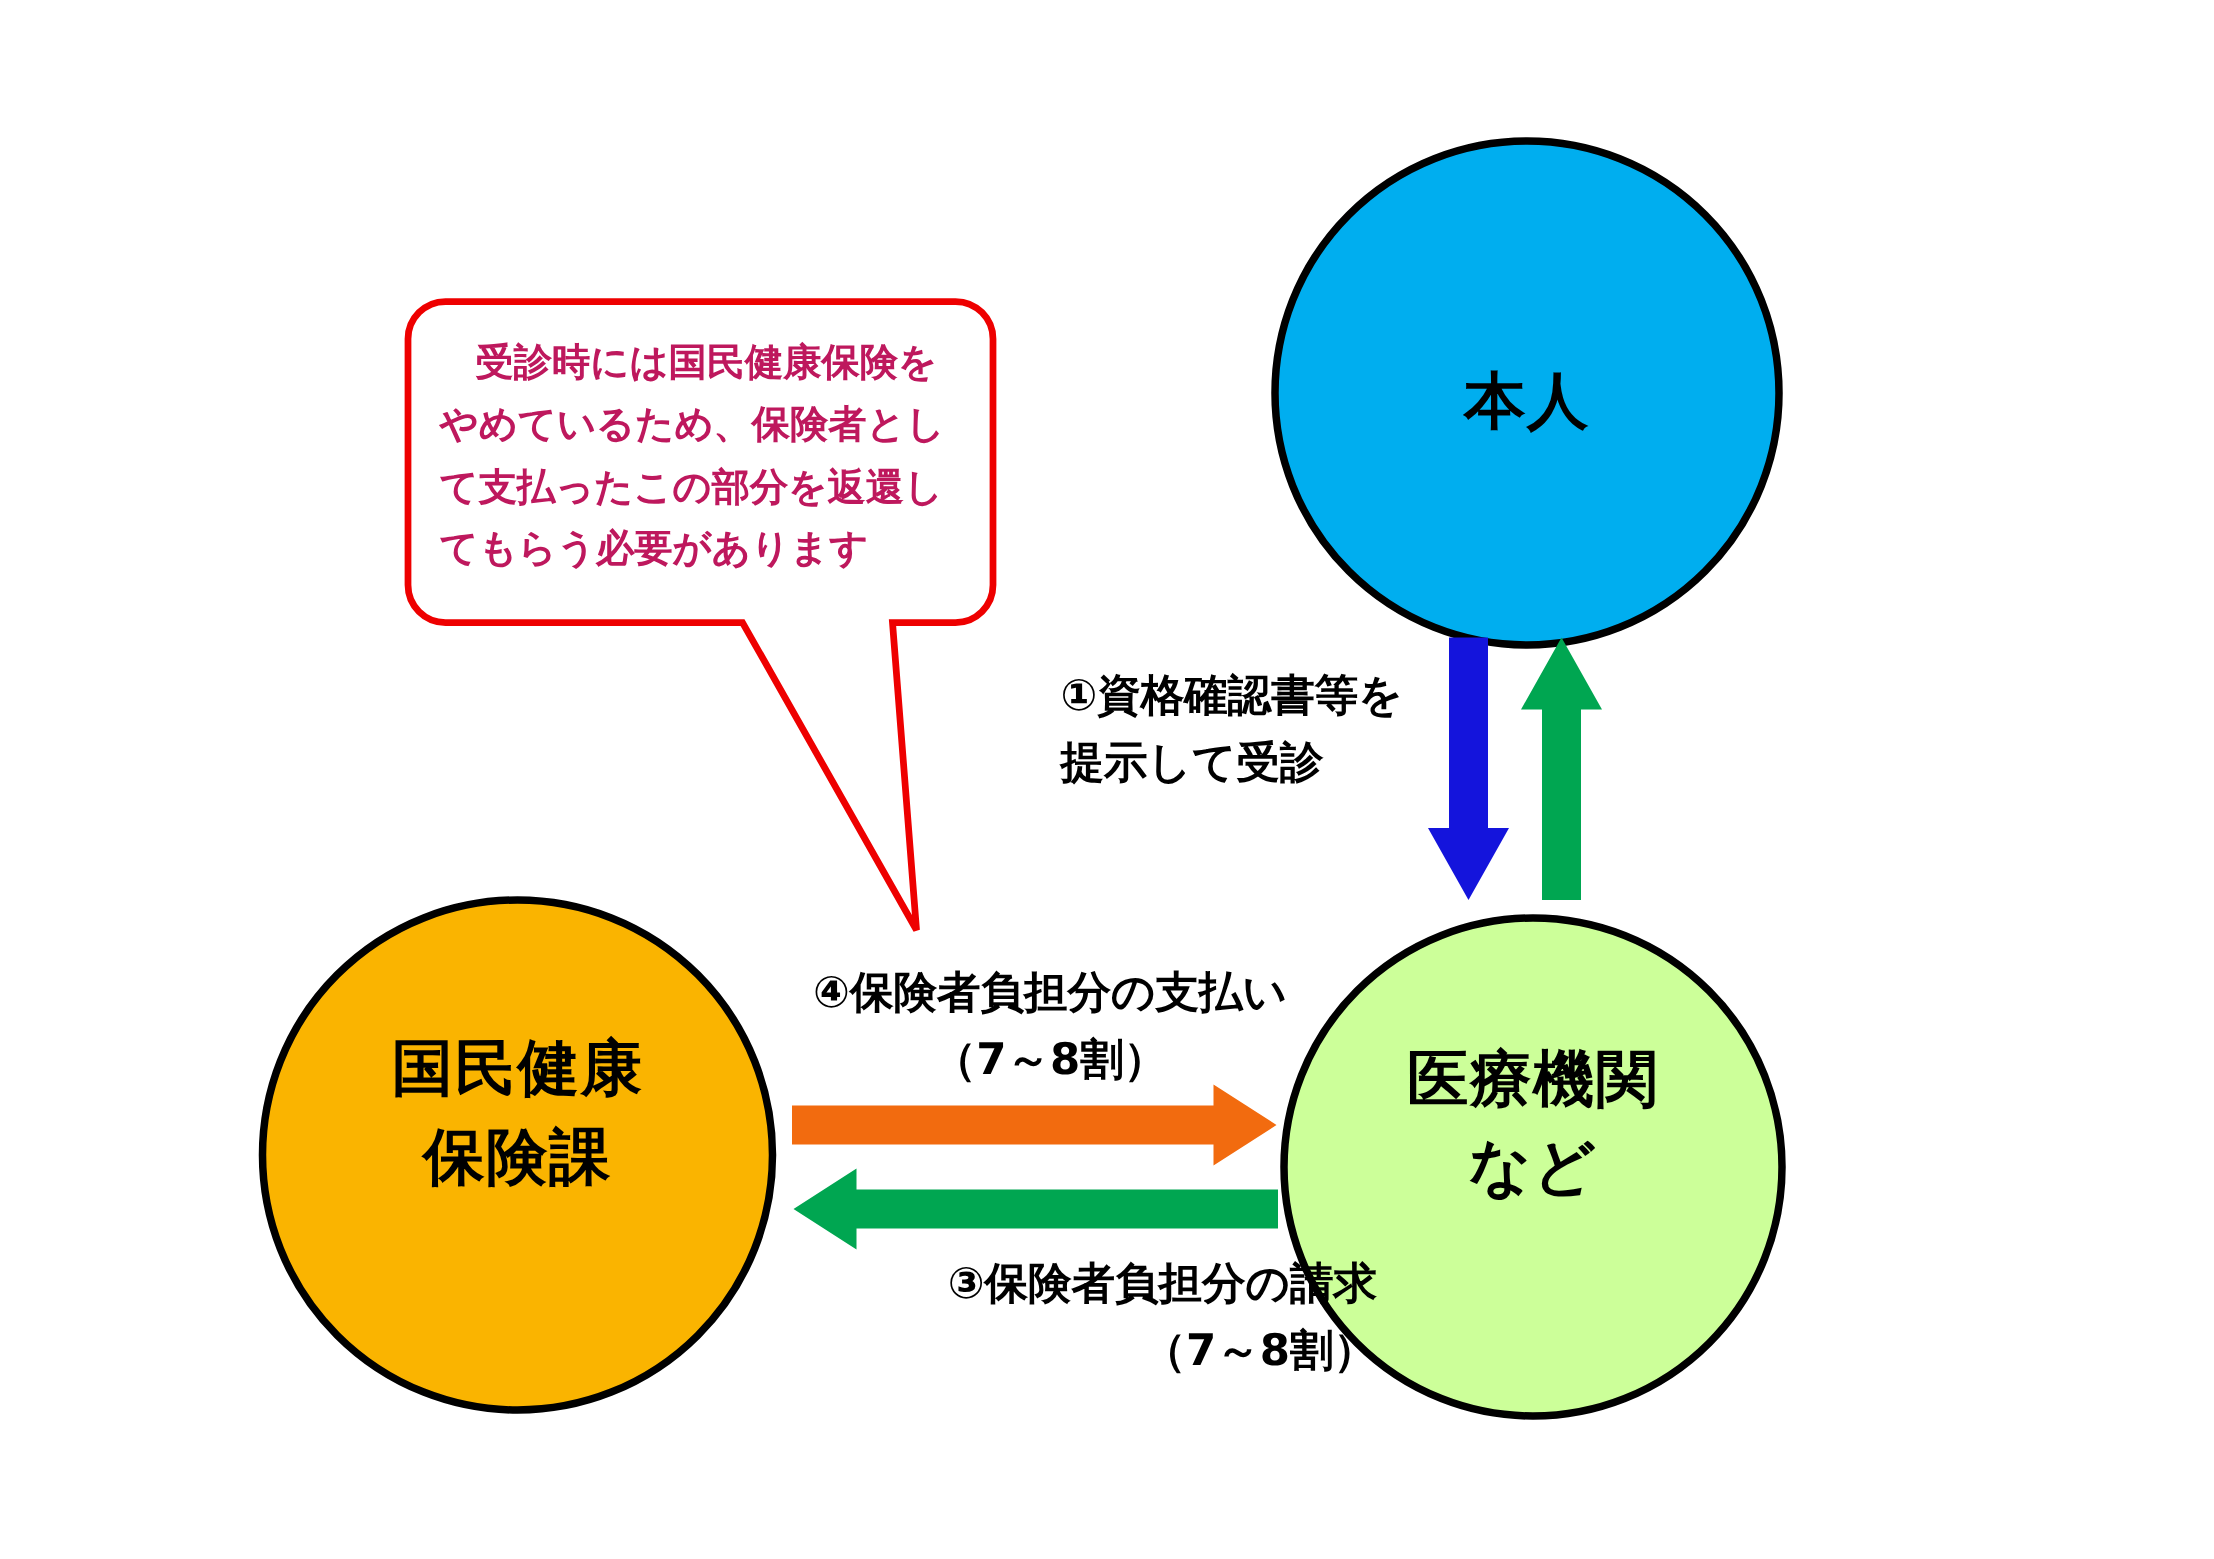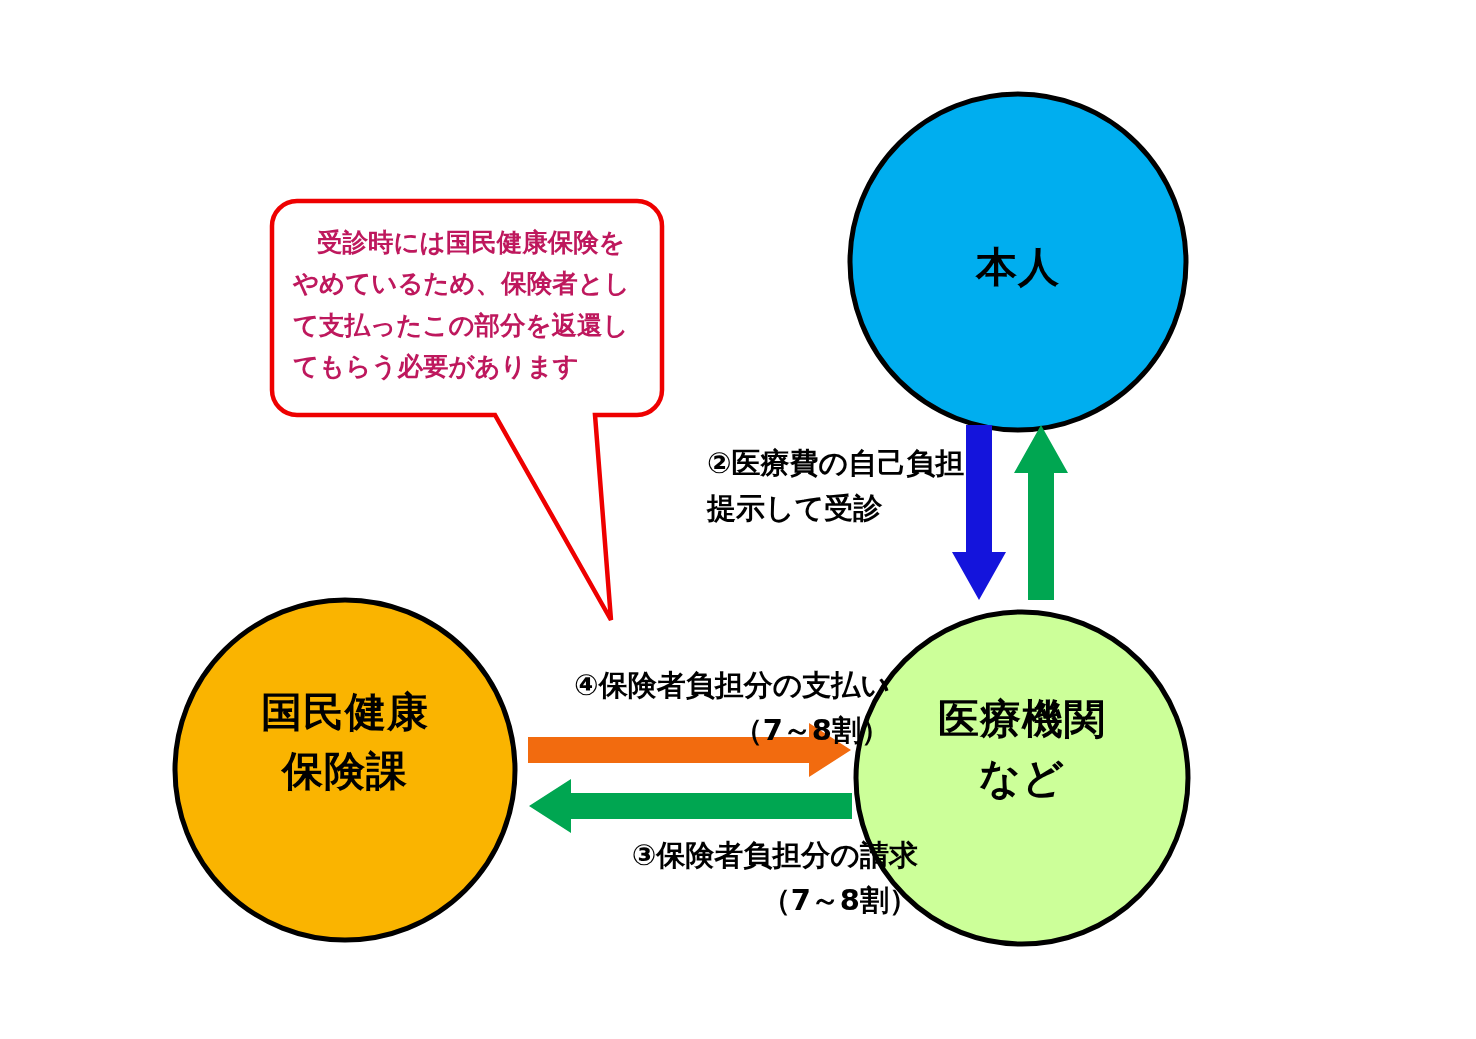--- a/index.html
+++ b/index.html
@@ -108,25 +108,25 @@
   </svg>
 
   <div class="node-label big" style="left:858px; top:238px; width:320px;">本人</div>
 
   <div class="node-label big" style="left:185px; top:683px; width:320px;">国民健康
 保険課</div>
 
   <div class="node-label big" style="left:862px; top:690px; width:320px;">医療機関
 など</div>
 
-  <div class="flow-label left" style="left:707px; top:441px; width:270px;">②医療費の自己負担
+  <div class="flow-label left" style="left:707px; top:441px; width:270px;">①資格確認書等を
 提示して受診</div>
 
 
-  <div class="flow-label center" style="left:510px; top:663px; width:380px;text-align:right;">④保険者負担分の支払い
+  <div class="flow-label center" style="left:510px; top:639px; width:380px;">④保険者負担分の支払い
 （7～8割）</div>
 
   <div class="flow-label center" style="left:538px; top:833px; width:380px;text-align:right;">③保険者負担分の請求
 （7～8割）</div>
 
   <div class="callout-text" style="left:293px; top:222px; width:352px;">受診時には国民健康保険をやめているため、保険者として支払ったこの部分を返還してもらう必要があります</div>
 
 </div>
 
 </body></html>

